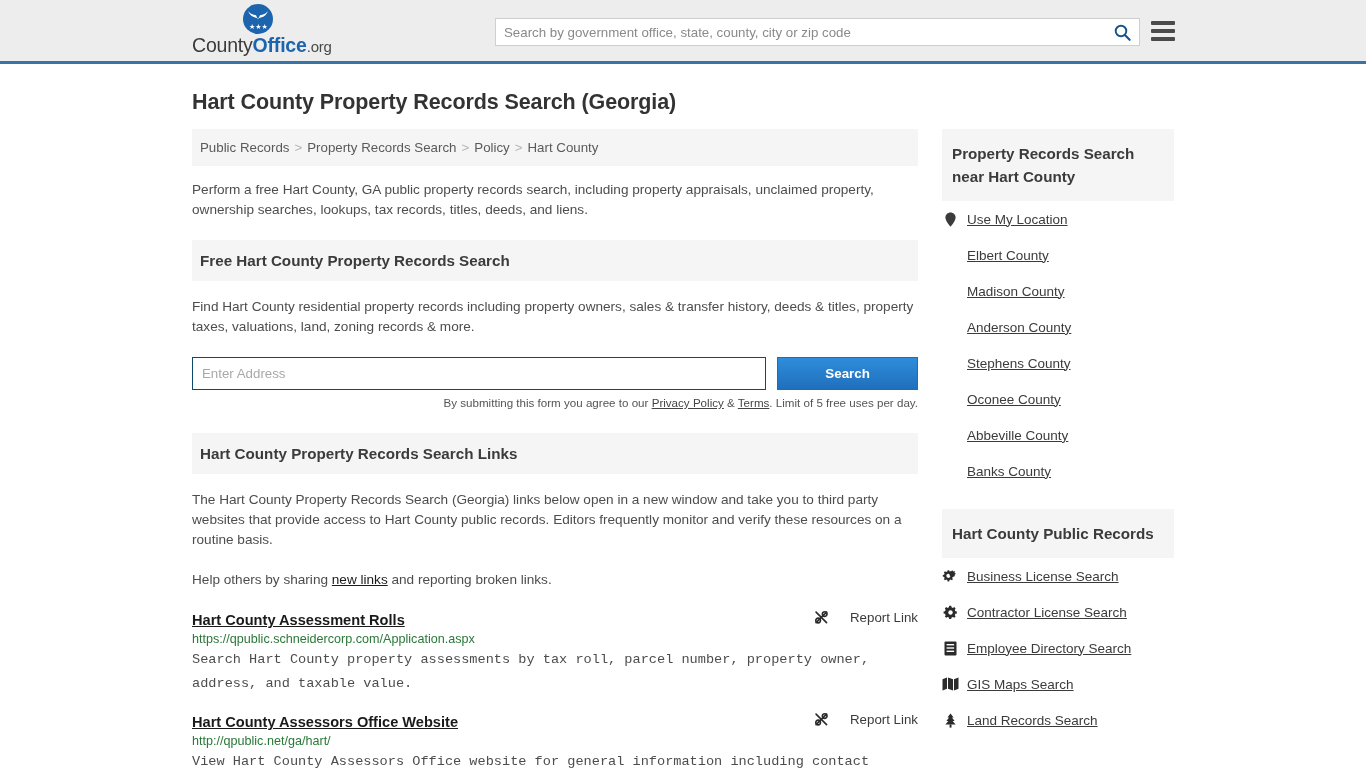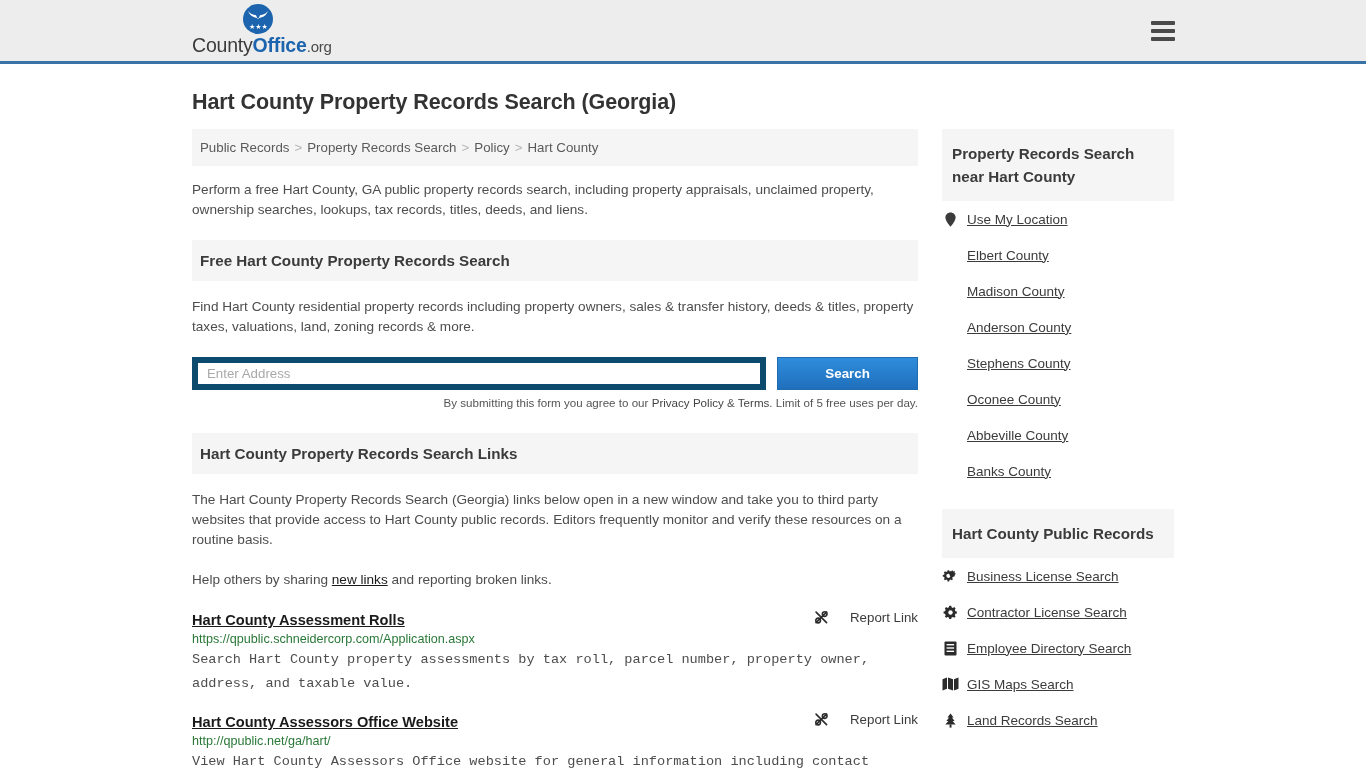--- a/index.html
+++ b/index.html
@@ -168,21 +168,21 @@
 
   
   #address-form {
     display: flex;
     align-items: stretch;
     margin: 0 0 6px 0;
   }
   #address-input {
     width: 575px;
     height: 33px;
-    border: 6px solid #0c4a6e;
+    border: 1px solid #0c4a6e;
     padding: 0 9px;
     font-size: 13.3px;
     font-family: "Liberation Sans", sans-serif;
     color: #333;
     outline: none;
     background: #fff;
   }
   #address-input::placeholder { color: #a9a9a9; }
   #address-search-button {
     width: 141px;
@@ -195,21 +195,21 @@
     font-weight: bold;
     cursor: pointer;
     font-family: "Liberation Sans", sans-serif;
   }
   #form-disclaimer {
     text-align: right;
     font-size: 11.6px;
     color: #555;
     margin: 0 0 24px 0;
   }
-  #form-disclaimer a { color: #444; }
+  #form-disclaimer a { color: #444; text-decoration: underline; }
 
   
   .link-item { margin-bottom: 16px; }
   .link-row {
     display: flex;
     align-items: baseline;
     justify-content: space-between;
   }
   .link-title {
     font-size: 14.6px;
@@ -284,20 +284,29 @@
   <a class="brand">
     <span class="brand-mark">
       <svg class="wings" viewBox="0 0 22 11" xmlns="http://www.w3.org/2000/svg">
         <path d="M1 1 C3 6, 7 8, 11 8 C15 8, 19 6, 21 1 C19 3.5, 16 5, 13 5.2 L11 9.5 L9 5.2 C6 5, 3 3.5, 1 1 Z" fill="#ffffff"></path>
       </svg>
       <span class="stars">★★★</span>
     </span>
     <span class="brand-text"><span>County</span><span class="b-office">Office</span><span class="b-org">.org</span></span>
   </a>
 
+  <div class="search-wrap">
+    <input id="global-search-input" type="text" placeholder="Search by government office, state, county, city or zip code" style="">
+    <button class="search-go">
+      <svg width="17" height="17" viewBox="0 0 17 17" xmlns="http://www.w3.org/2000/svg">
+        <circle cx="7" cy="7" r="5.3" fill="none" stroke="#15538f" stroke-width="1.9"></circle>
+        <line x1="10.9" y1="10.9" x2="15.6" y2="15.8" stroke="#15538f" stroke-width="2.1" stroke-linecap="round"></line>
+      </svg>
+    </button>
+  </div>
 
   <div id="hamburger">
     <span></span>
     <span></span>
     <span></span>
   </div>
 </div>
 
 <div id="page">
   <h1 id="page-title">Hart County Property Records Search (Georgia)</h1>

